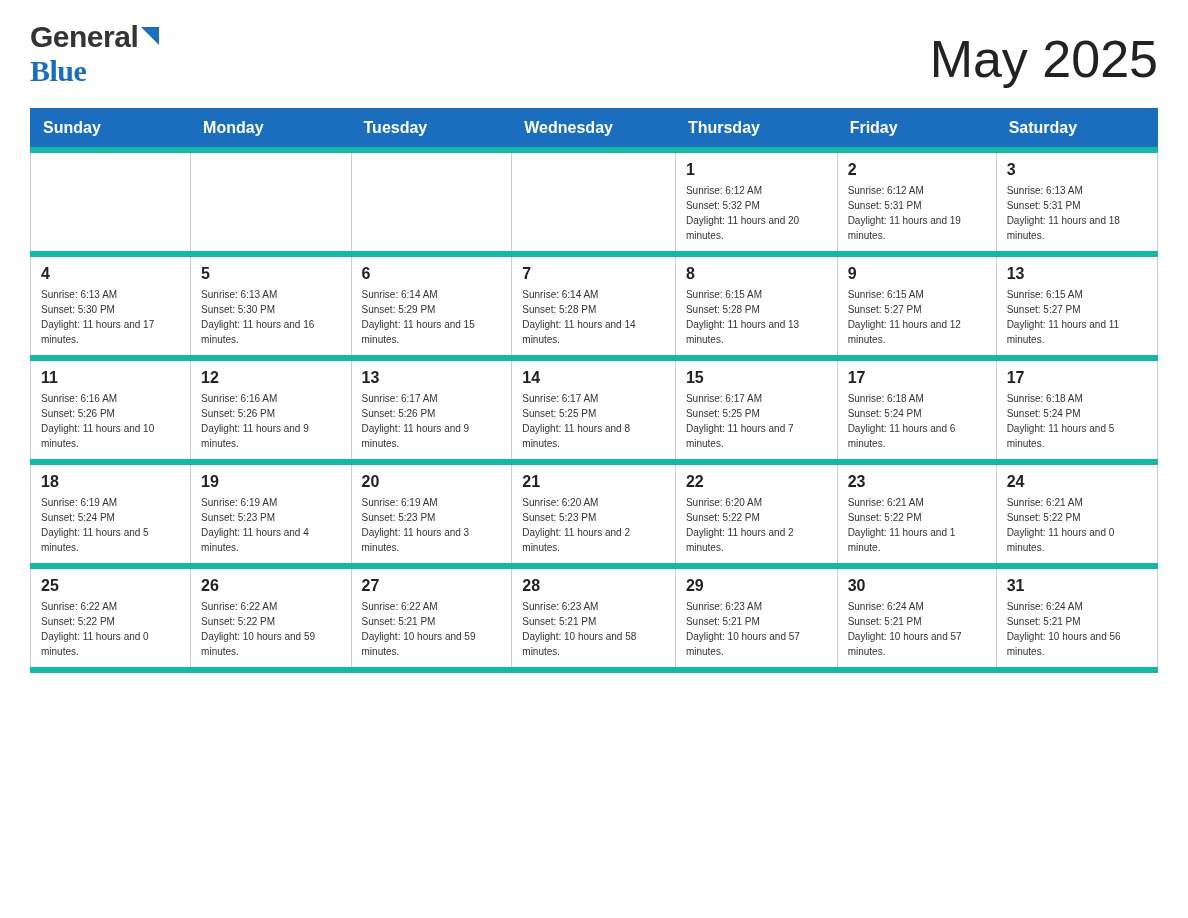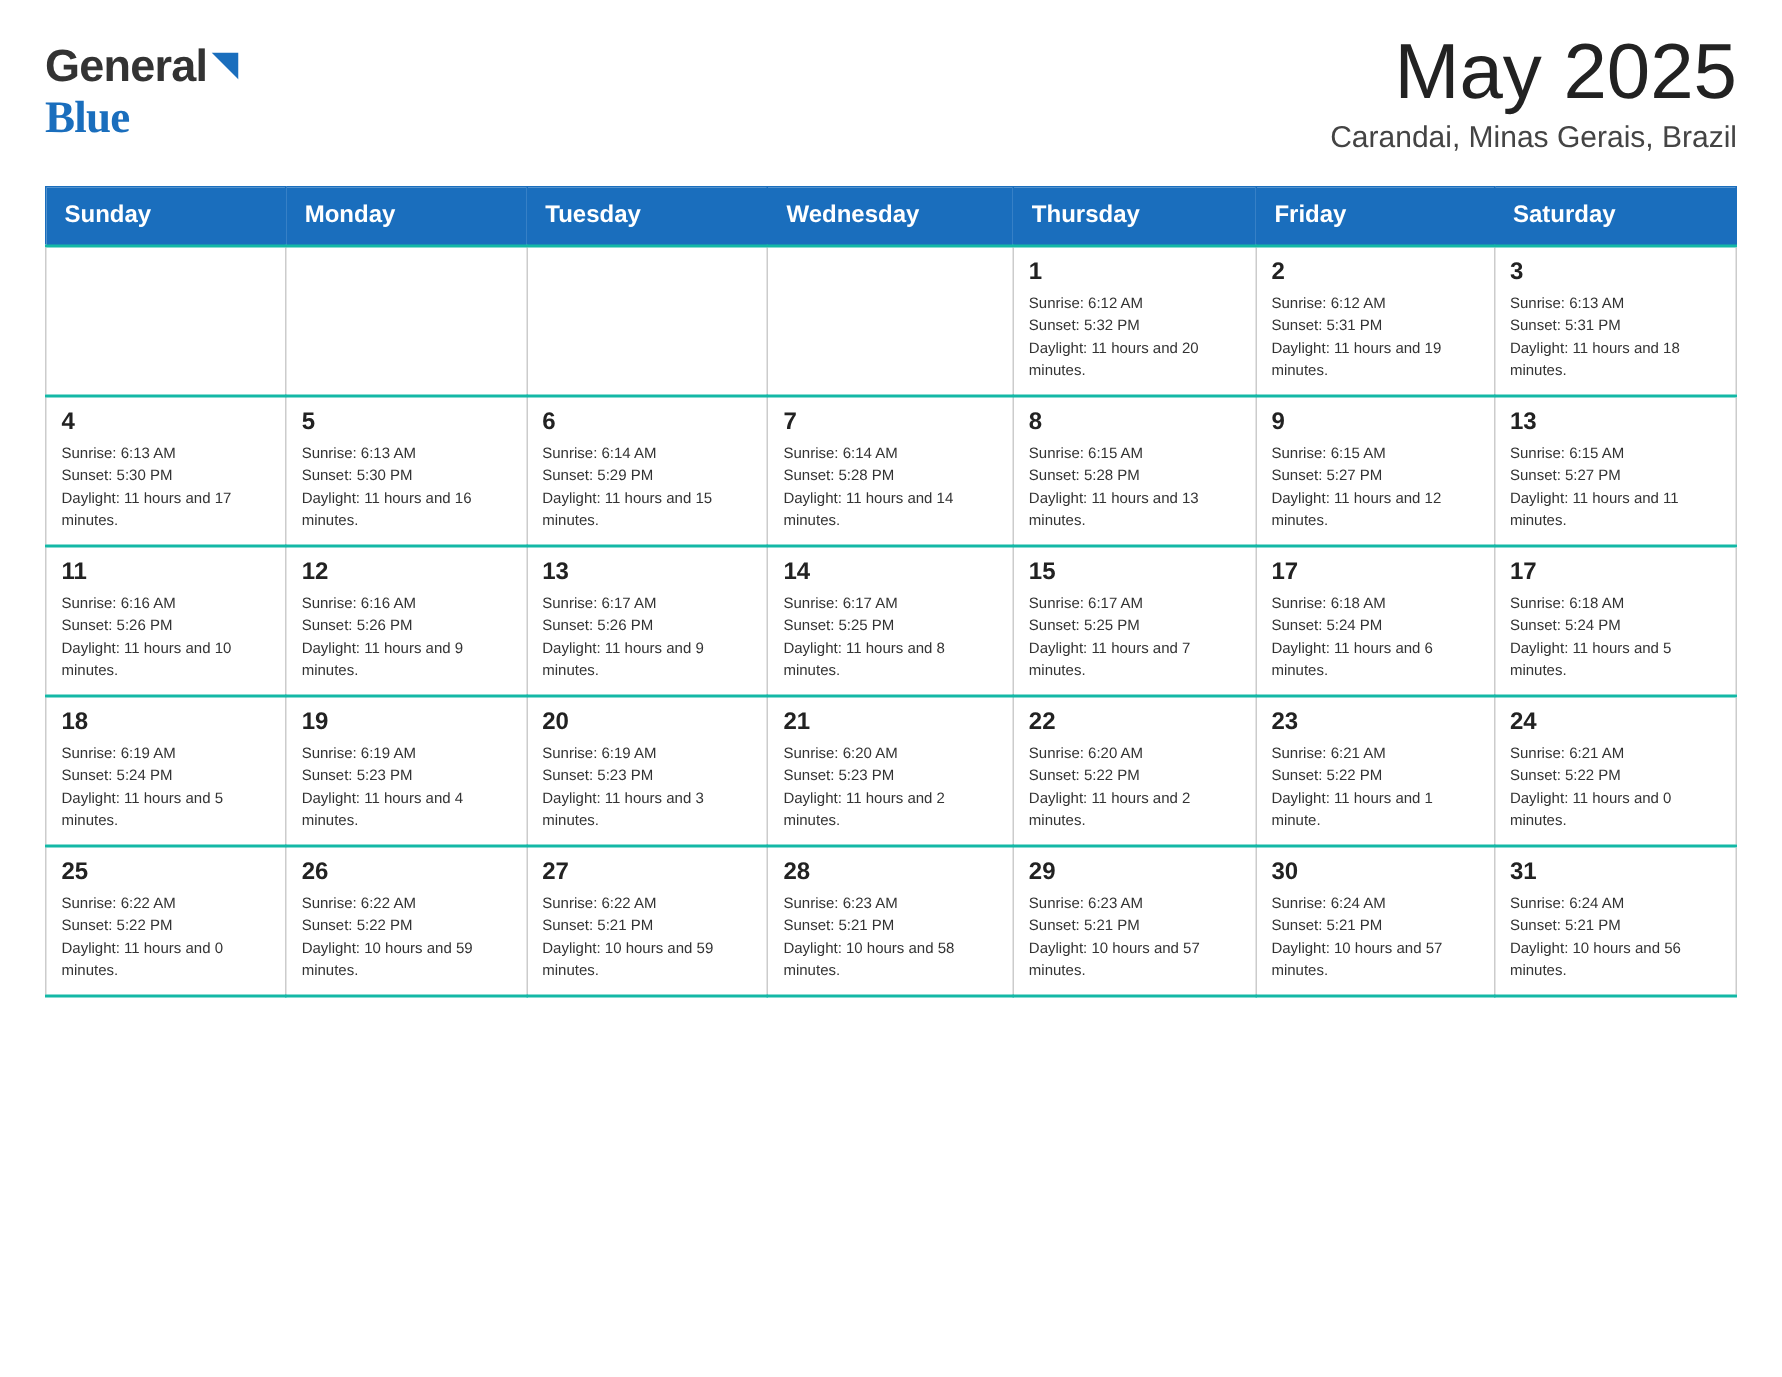--- a/index.html
+++ b/index.html
@@ -6,21 +6,21 @@
     body {
       font-family: Arial, sans-serif;
       background: #fff;
       width: 1188px;
       min-height: 918px;
       padding: 20px 30px;
     }
     .header-section {
       display: flex;
       justify-content: space-between;
-      align-items: center;
+      align-items: flex-end;
       margin-bottom: 20px;
     }
     .title-section {
       text-align: right;
     }
     .month-title {
       font-size: 52px;
       font-weight: normal;
       color: #222;
       line-height: 1.1;
@@ -47,21 +47,21 @@
     .calendar-table td {
       vertical-align: top;
       padding: 8px 10px;
       border: 1px solid #ccc;
       width: 170px;
       min-height: 100px;
       font-size: 13px;
       color: #333;
     }
     .calendar-table tr {
-      border-bottom: 2px solid #14b8a6;
+      border-bottom: 6px solid #14b8a6;
     }
     .day-number {
       font-size: 16px;
       font-weight: bold;
       color: #222;
       display: block;
       margin-bottom: 4px;
     }
     .day-info {
       font-size: 10px;
@@ -92,21 +92,20 @@
           <polygon points="0,0 18,0 18,18" fill="#1a6ebd"></polygon>
         </svg>
       </span>
     </div>
     <div>
       <span style="font-size:30px;font-weight:bold;color:#1a6ebd;font-family:Liberation Serif, serif;letter-spacing:-0.5px;">Blue</span>
     </div>
   </div>
   <div class="title-section">
     <div class="month-title">May 2025</div>
-    <div class="location-subtitle">Carandai, Minas Gerais, Brazil</div>
   </div>
 </div>
 
 <table class="calendar-table">
   <thead>
     <tr>
       <th>Sunday</th>
       <th>Monday</th>
       <th>Tuesday</th>
       <th>Wednesday</th>

